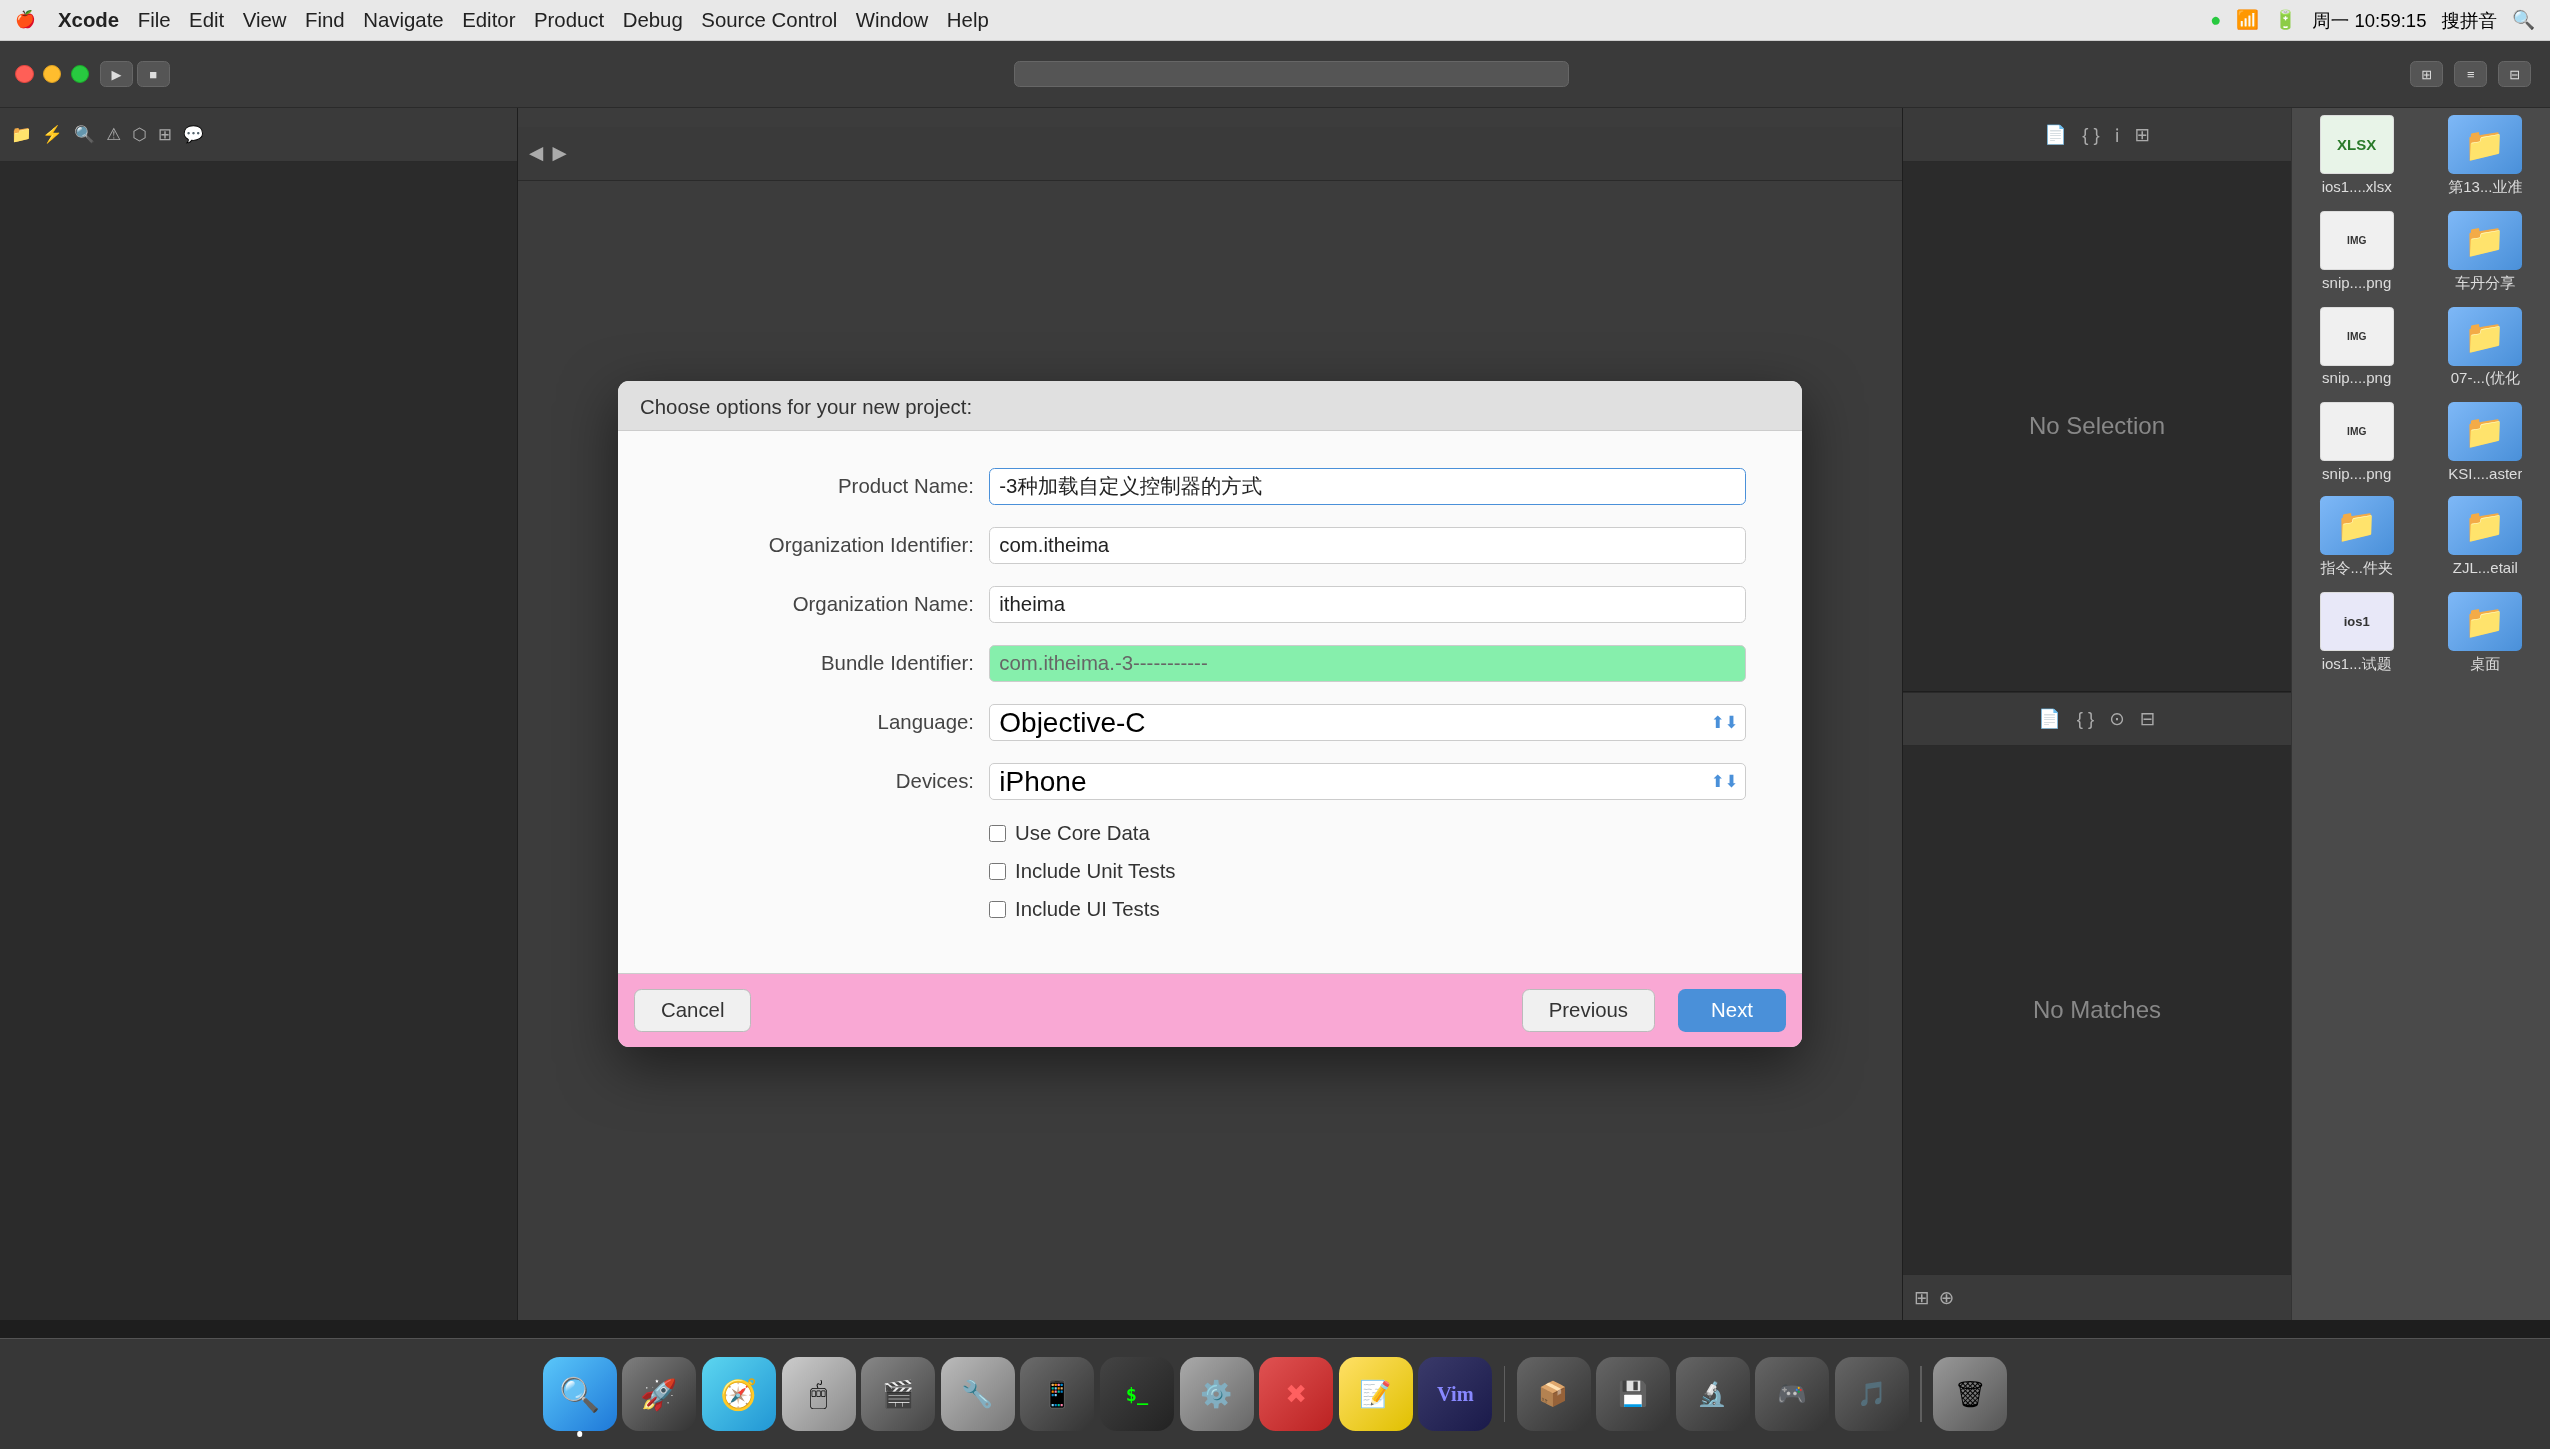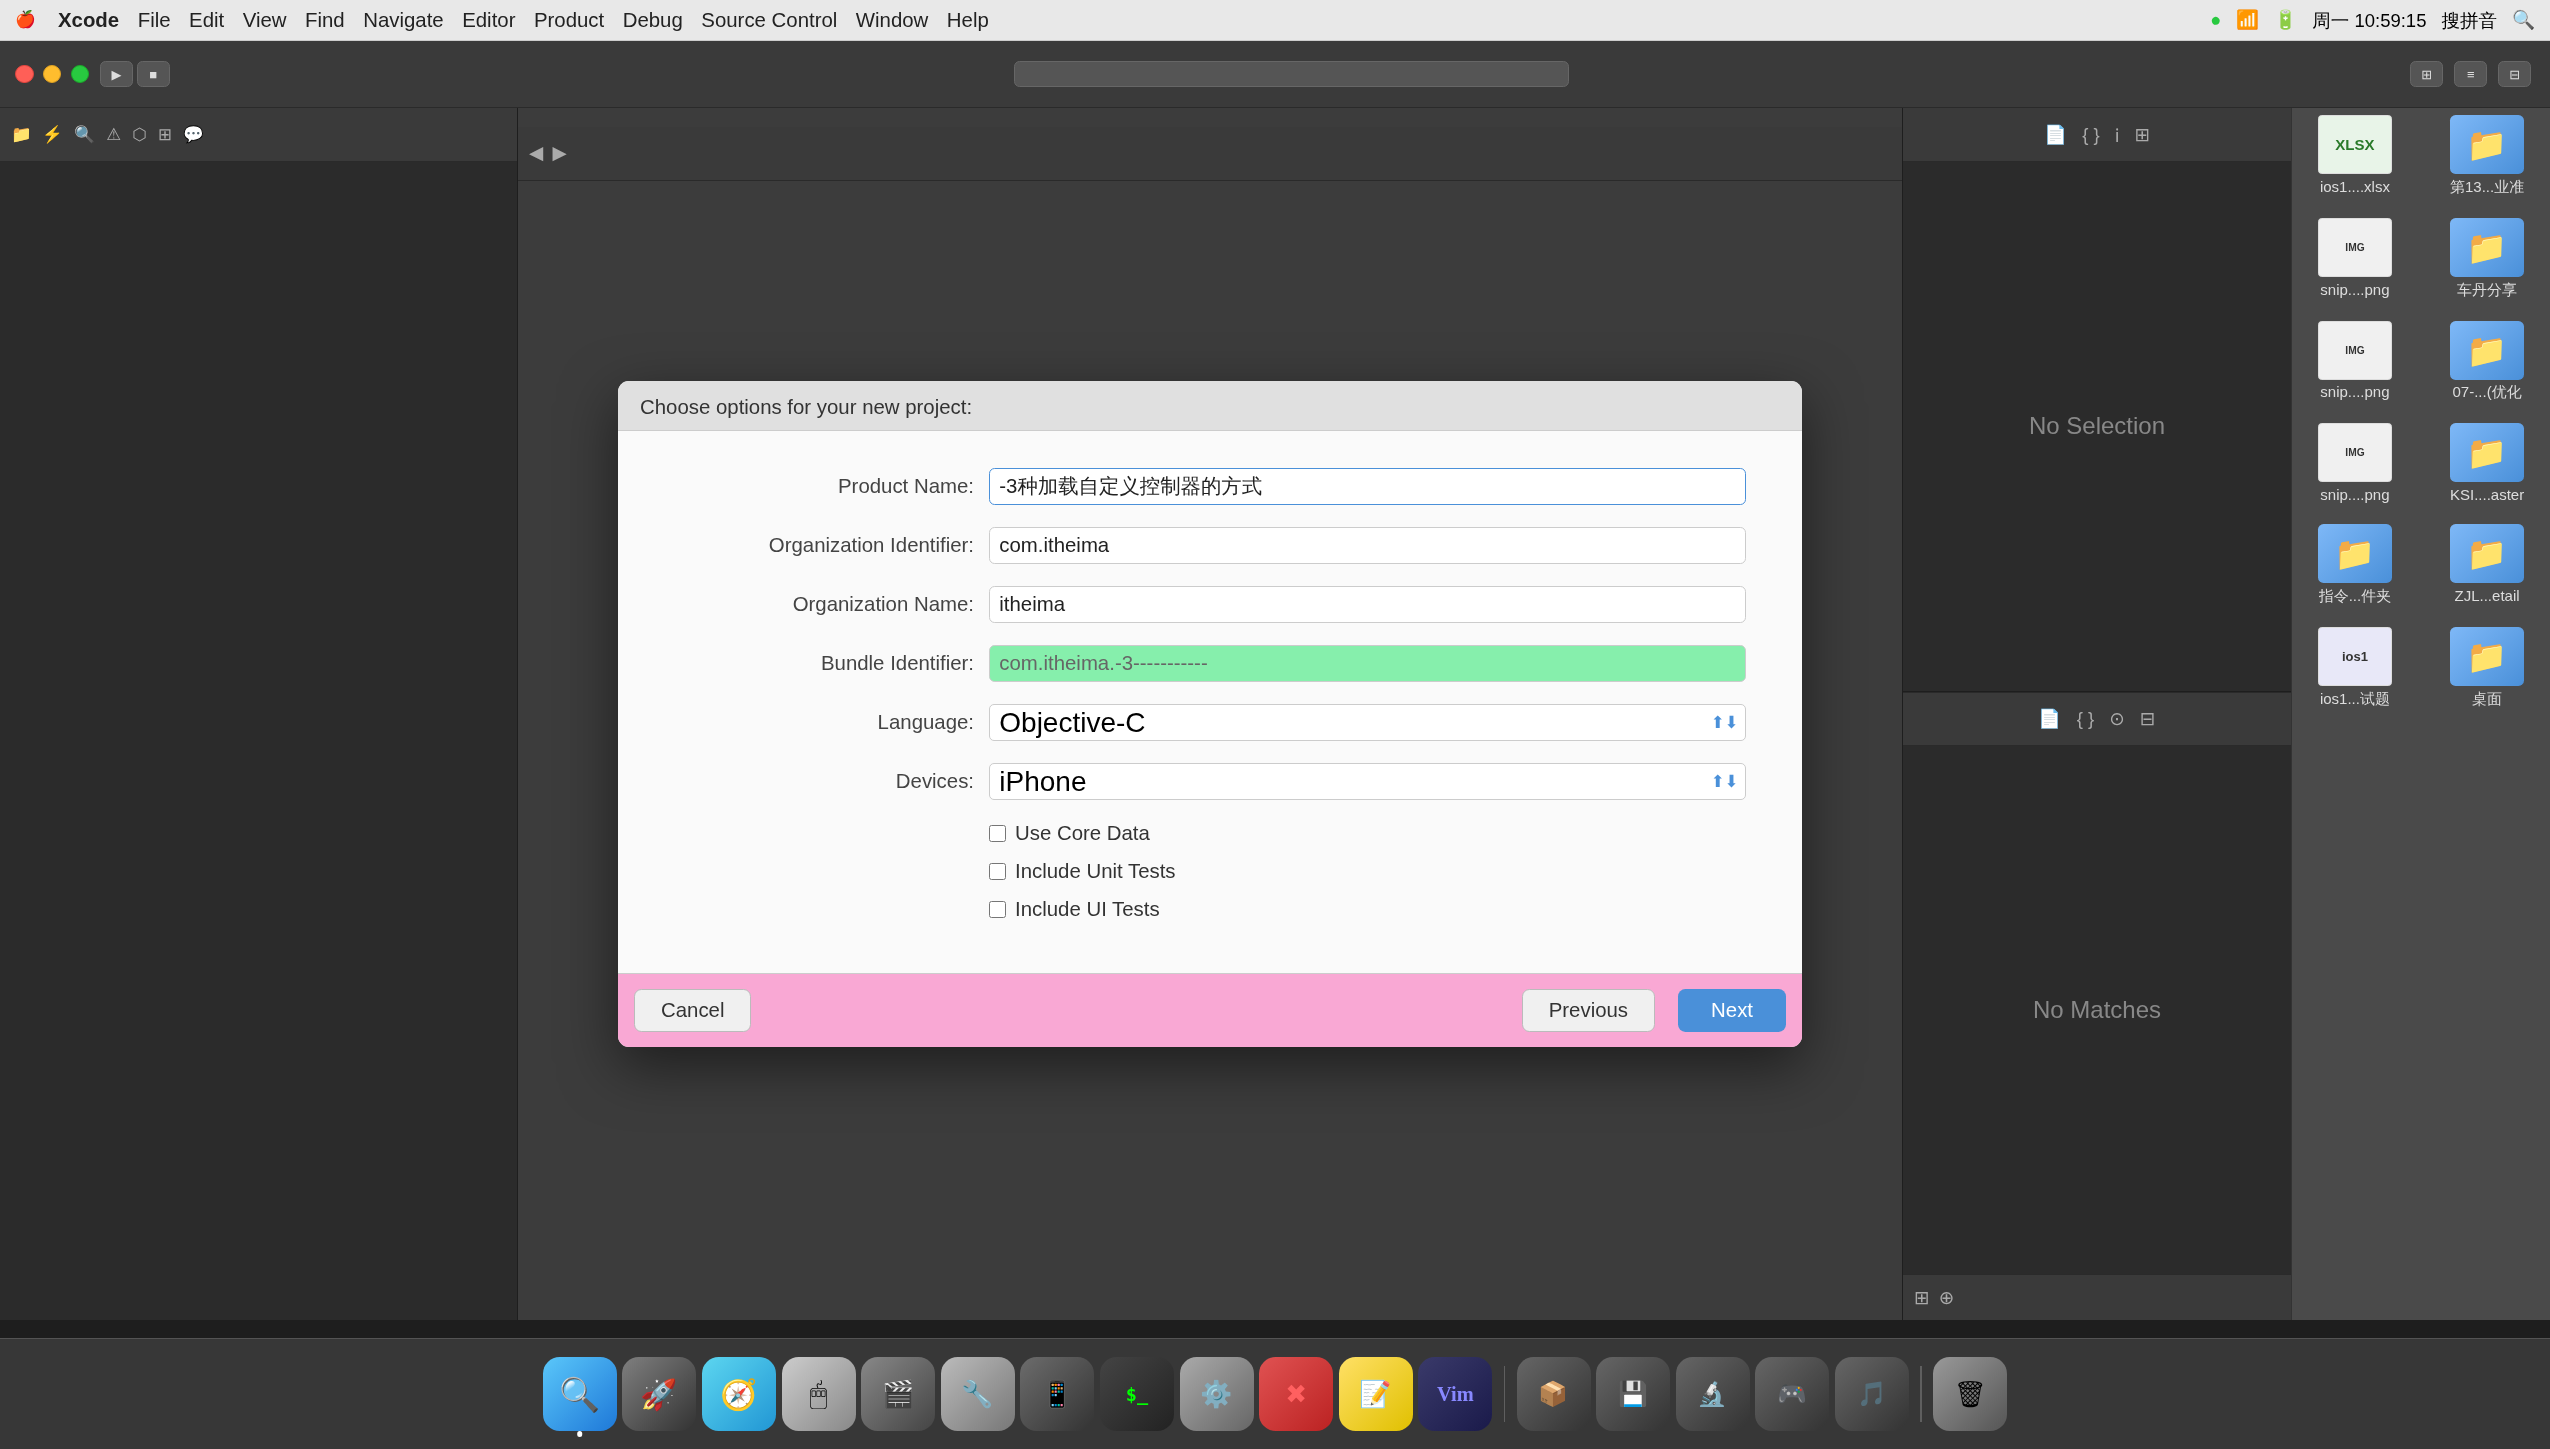--- a/index.html
+++ b/index.html
@@ -603,21 +603,21 @@
     <div class="right-panel-bottom">
       <span class="no-matches-text">No Matches</span>
     </div>
     <div class="bottom-right-toolbar">
       <span class="right-panel-icon">⊞</span>
       <span class="right-panel-icon">⊕</span>
     </div>
   </div>
 
   <div class="desktop-right">
-    <div style="display:grid;grid-template-columns:1fr 1fr;gap:21px;">
+    <div style="display:grid;grid-template-columns:1fr 1fr;gap:14px;">
 
       <div class="desktop-item">
         <div class="desktop-file-thumb" style="background:#e8f4e8;color:#2a7a2a;font-size:15px;font-weight:bold;">XLSX</div>
         <span class="desktop-label">ios1....xlsx</span>
       </div>
 
       <div class="desktop-item">
         <div class="desktop-folder">📁</div>
         <span class="desktop-label">第13...业准</span>
       </div>

